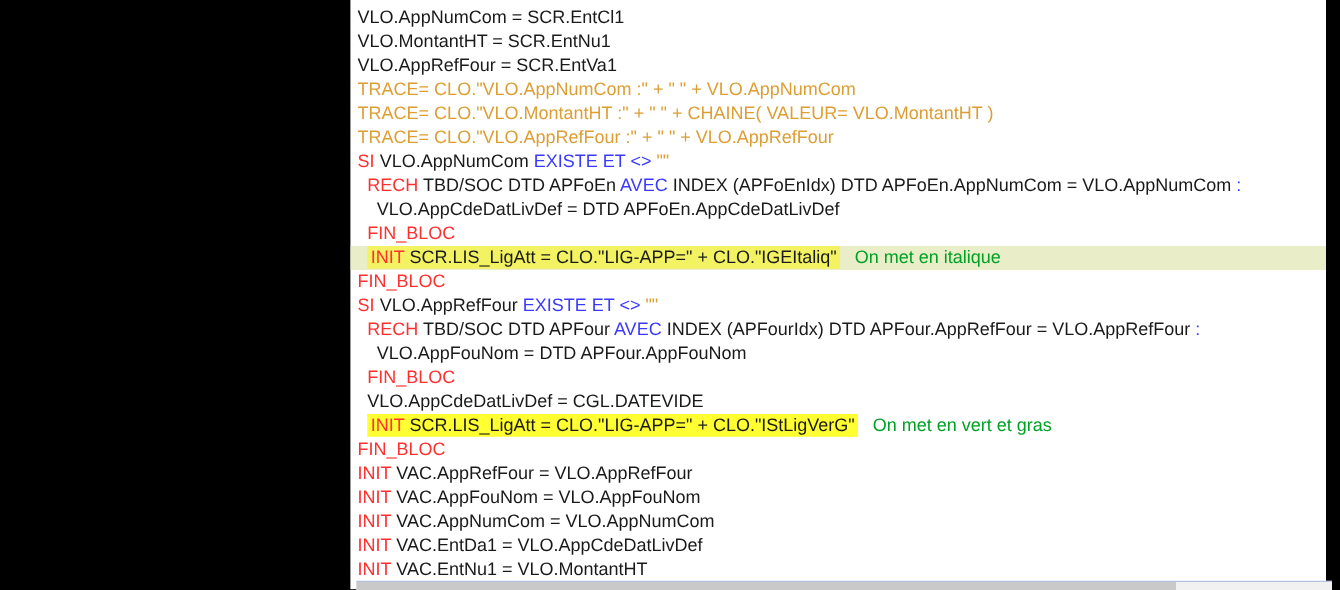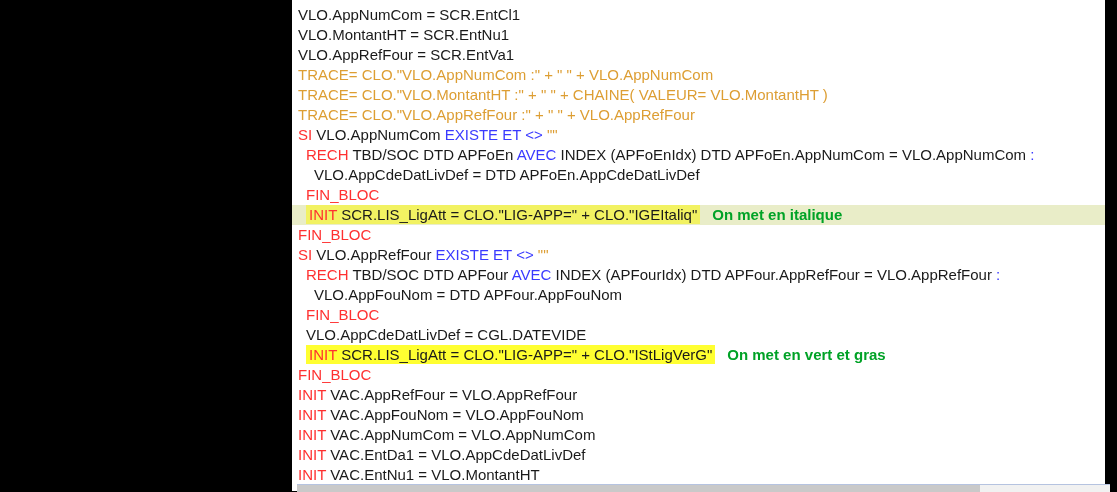--- a/index.html
+++ b/index.html
@@ -11,21 +11,21 @@
     position:absolute;left:279px;top:0;width:813px;height:491px;
     background:#fff;overflow:hidden;margin-left:13px;
   }
   .code-lines{
     padding-top:5px;
     font-size:15px;line-height:20px;white-space:pre;
   }
   .line{height:20px;box-sizing:border-box;}
   .line.band{background:#e9edc8;}
   .hl{padding:1px 3px;}
-  .comment{font-weight:bold;margin-left:12px;}
+  .comment{font-weight:normal;margin-left:12px;}
   .h-scrollbar{
     position:absolute;left:297px;top:484px;width:813px;height:7px;
     background:#f1f1f1;border-top:1px solid #b5c3e0;
   }
   .h-scrollbar .thumb{
     position:absolute;left:0;top:0;height:7px;background:#c9c9c9;
   }
 </style>
 </head>
 <body>

